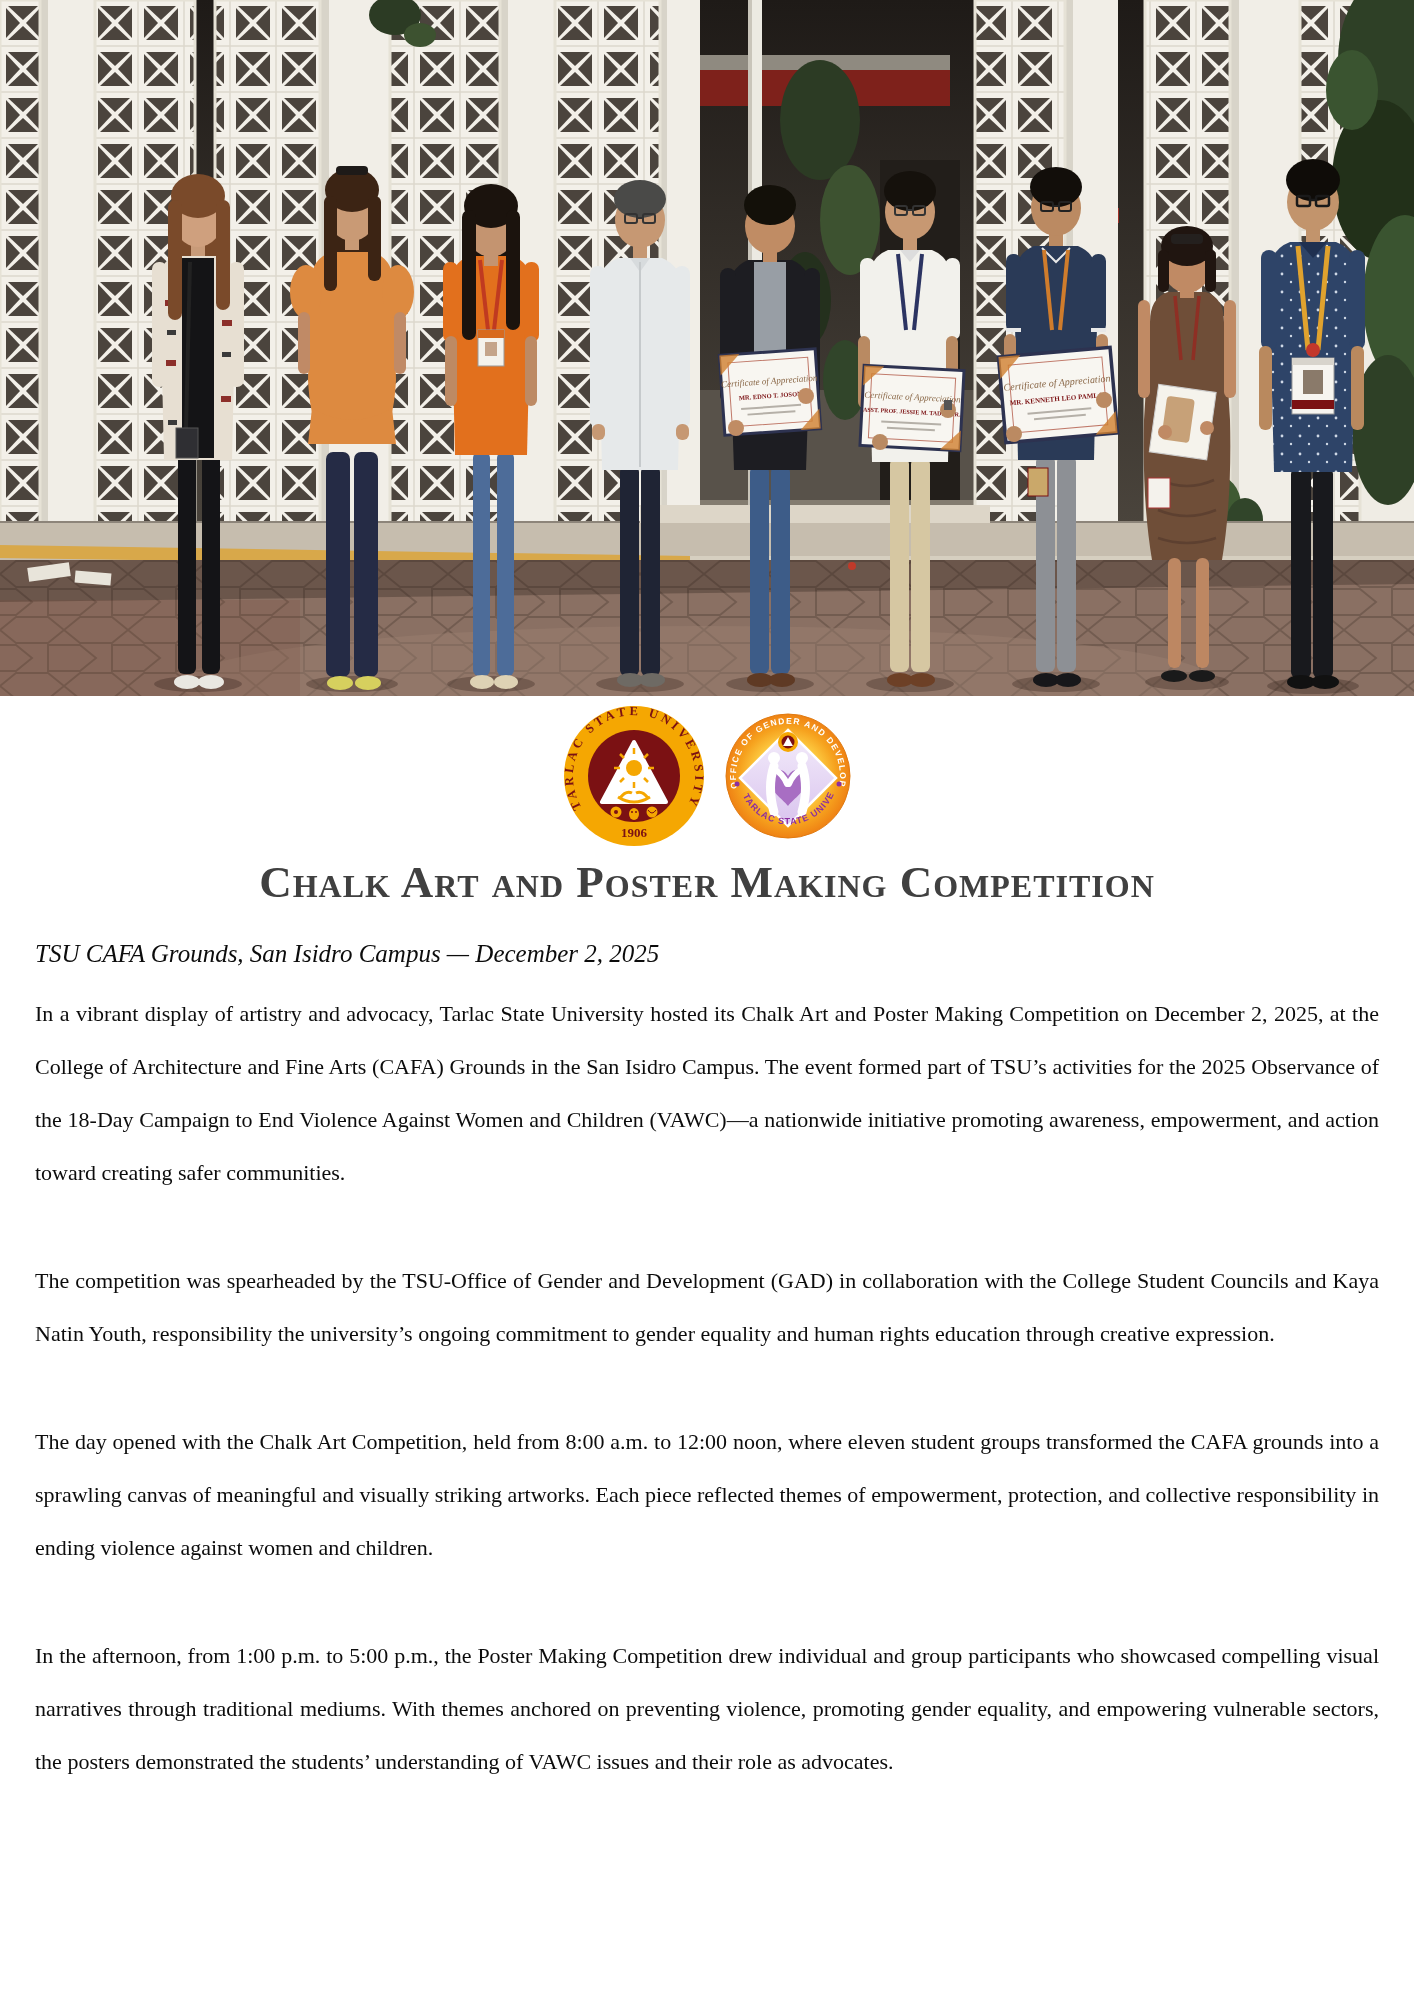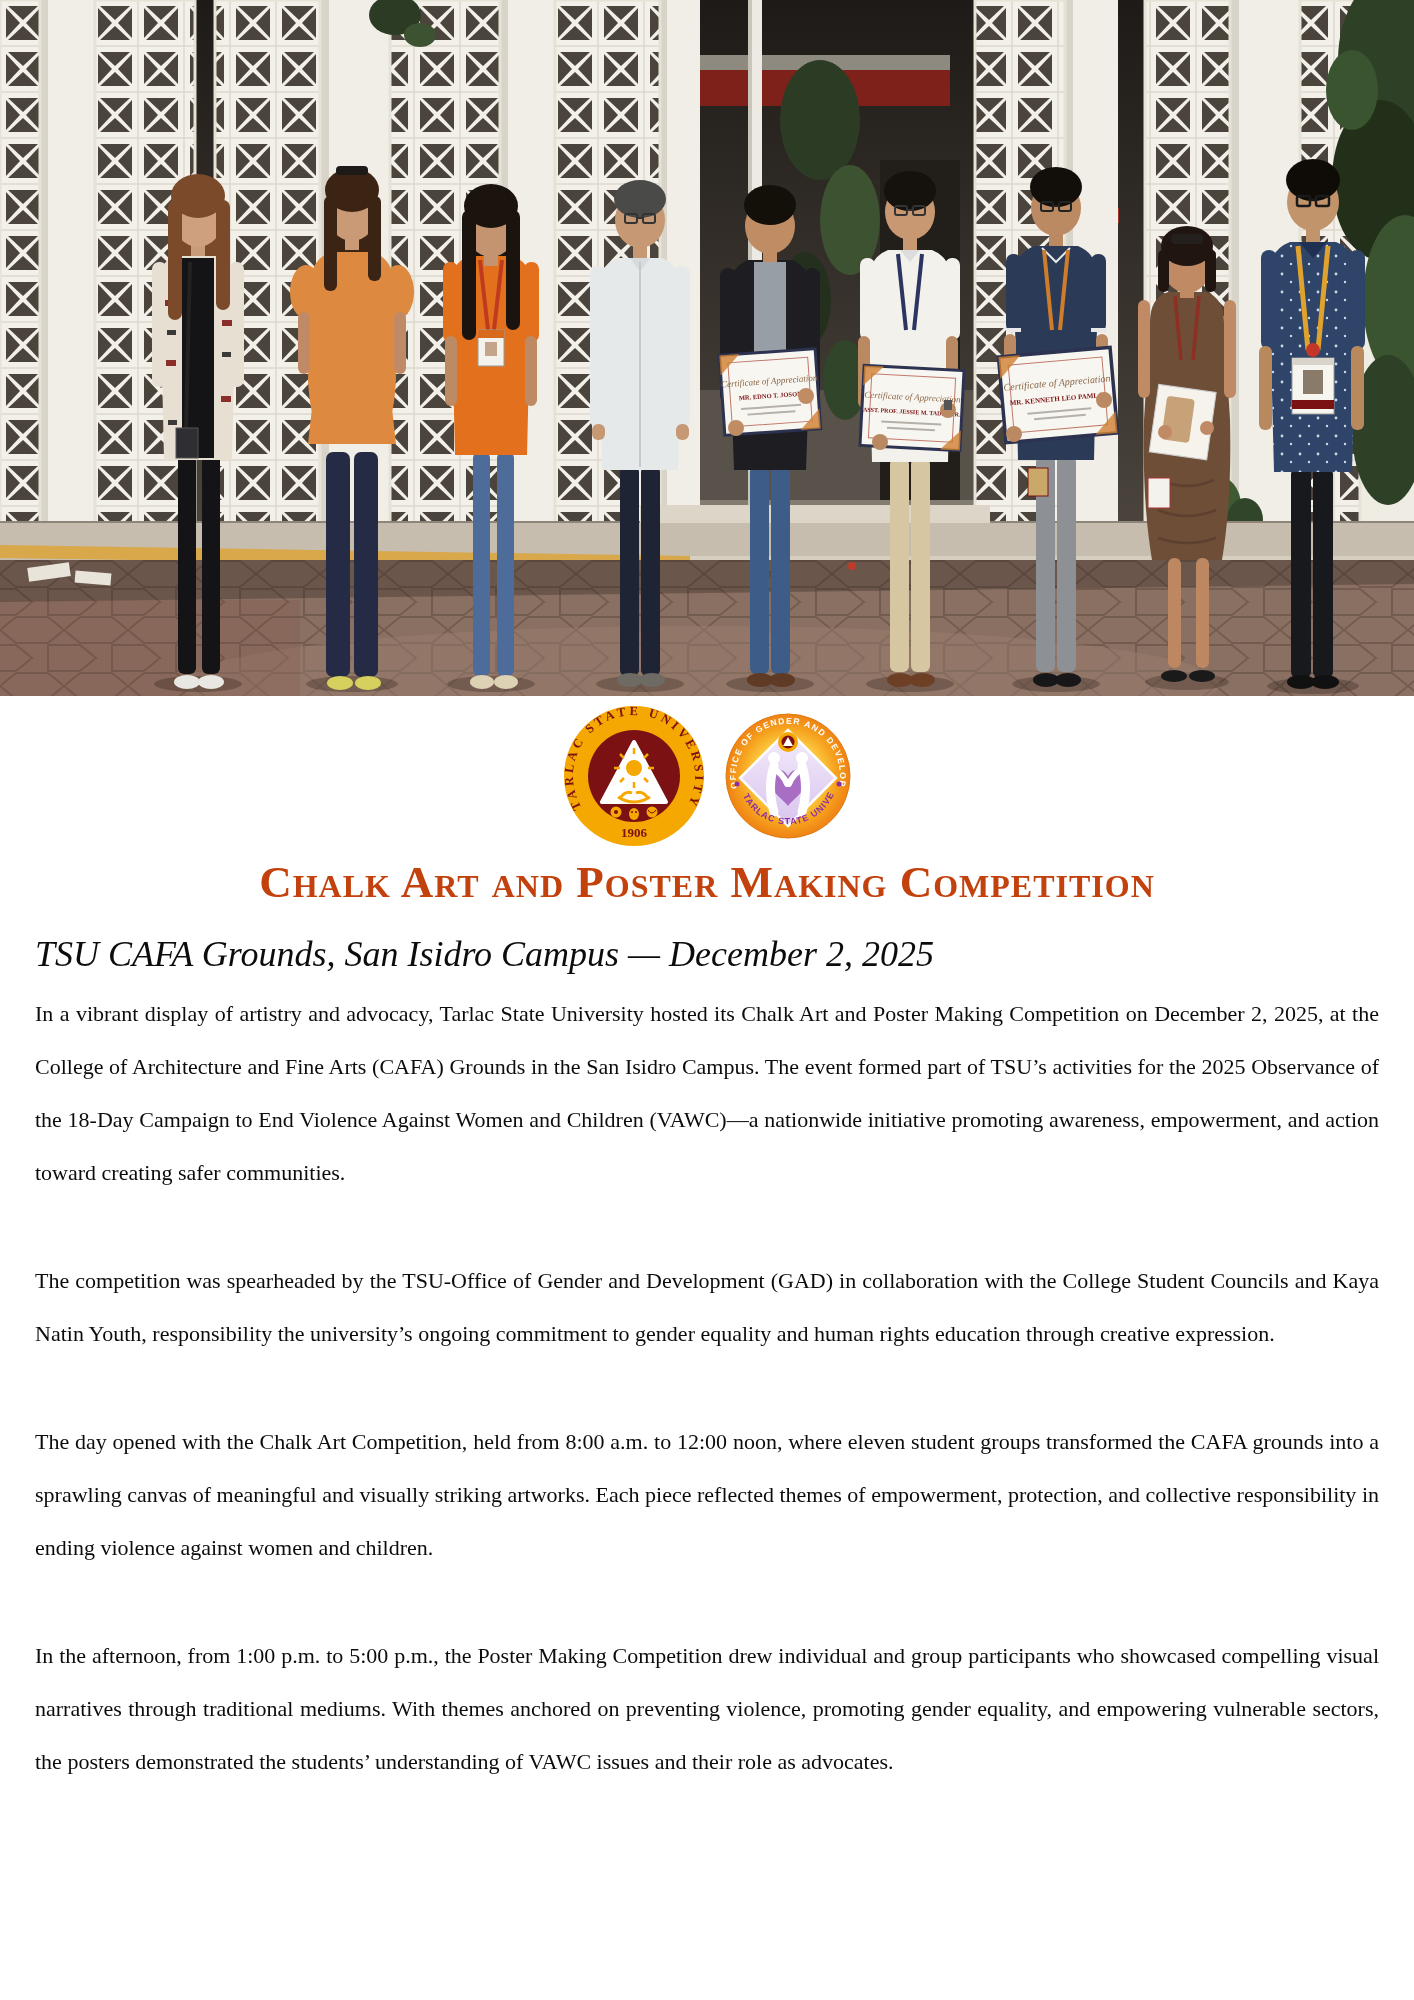--- a/index.html
+++ b/index.html
@@ -5,24 +5,24 @@
   html,body{margin:0;padding:0;}
   body{
     width:1414px;height:2000px;background:#ffffff;overflow:hidden;
     font-family:"Liberation Serif", serif;
   }
   .photo{margin:0;line-height:0;}
   .photo svg{display:block;}
   .logos{display:flex;justify-content:center;align-items:center;gap:18px;margin-top:7px;height:146px;}
   .title{
     margin-top:10px;text-align:center;font-variant:small-caps;font-weight:bold;
-    font-size:45px;line-height:1.05;color:#c2410c;letter-spacing:1px;
+    font-size:45px;line-height:1.05;color:#404040;letter-spacing:1px;
   }
   .content{padding:0 35px;color:#0c0c0c;}
-  .dateline{margin:14px 0 0 0;font-style:italic;font-size:36px;line-height:36px;}
+  .dateline{margin:14px 0 0 0;font-style:italic;font-size:25px;line-height:36px;}
   .para{margin:15px 0 0 0;font-size:22px;line-height:53px;text-align:justify;}
   .para + .para{margin-top:55px;}
   .cert-script{font-style:italic;}
 </style>
 </head>
 <body>
 
 <figure class="photo">
 <svg width="1414" height="696" viewBox="0 0 1414 696" xmlns="http://www.w3.org/2000/svg">
   <defs>

